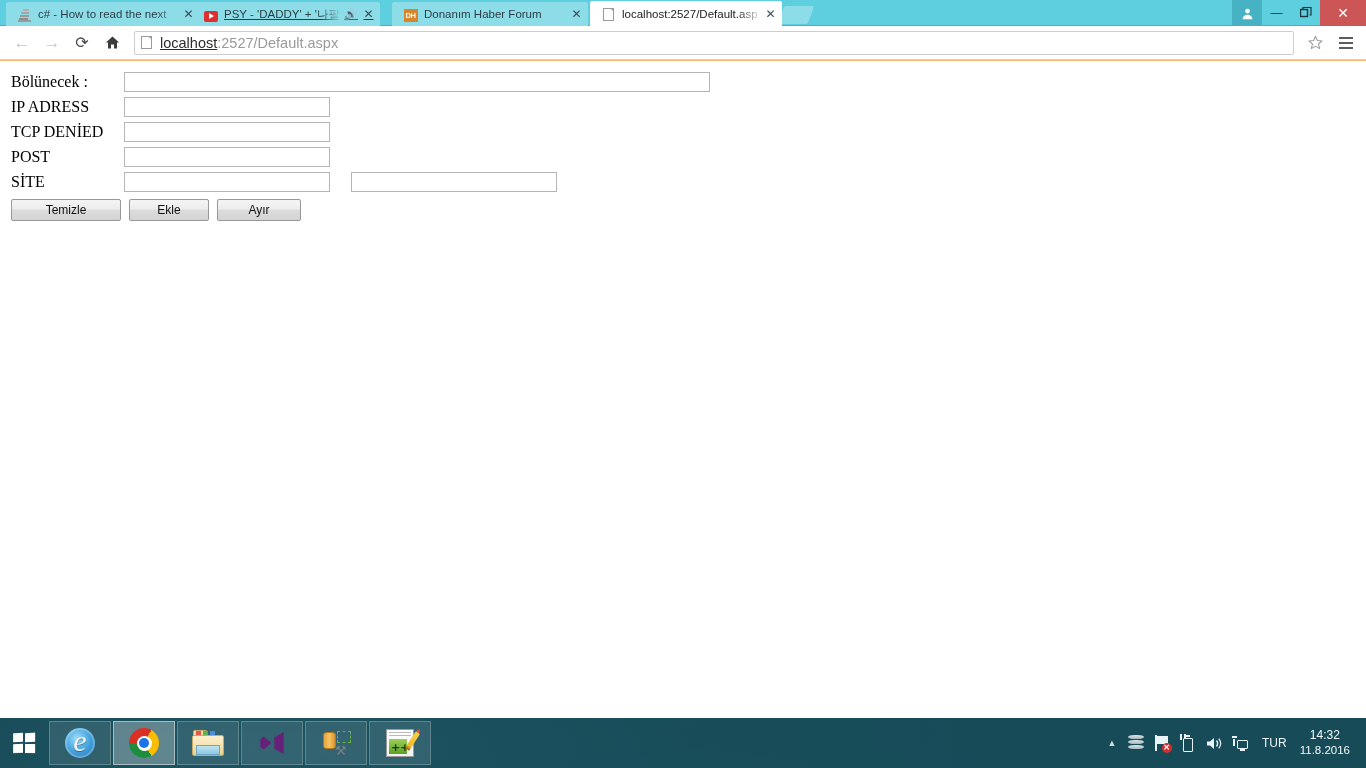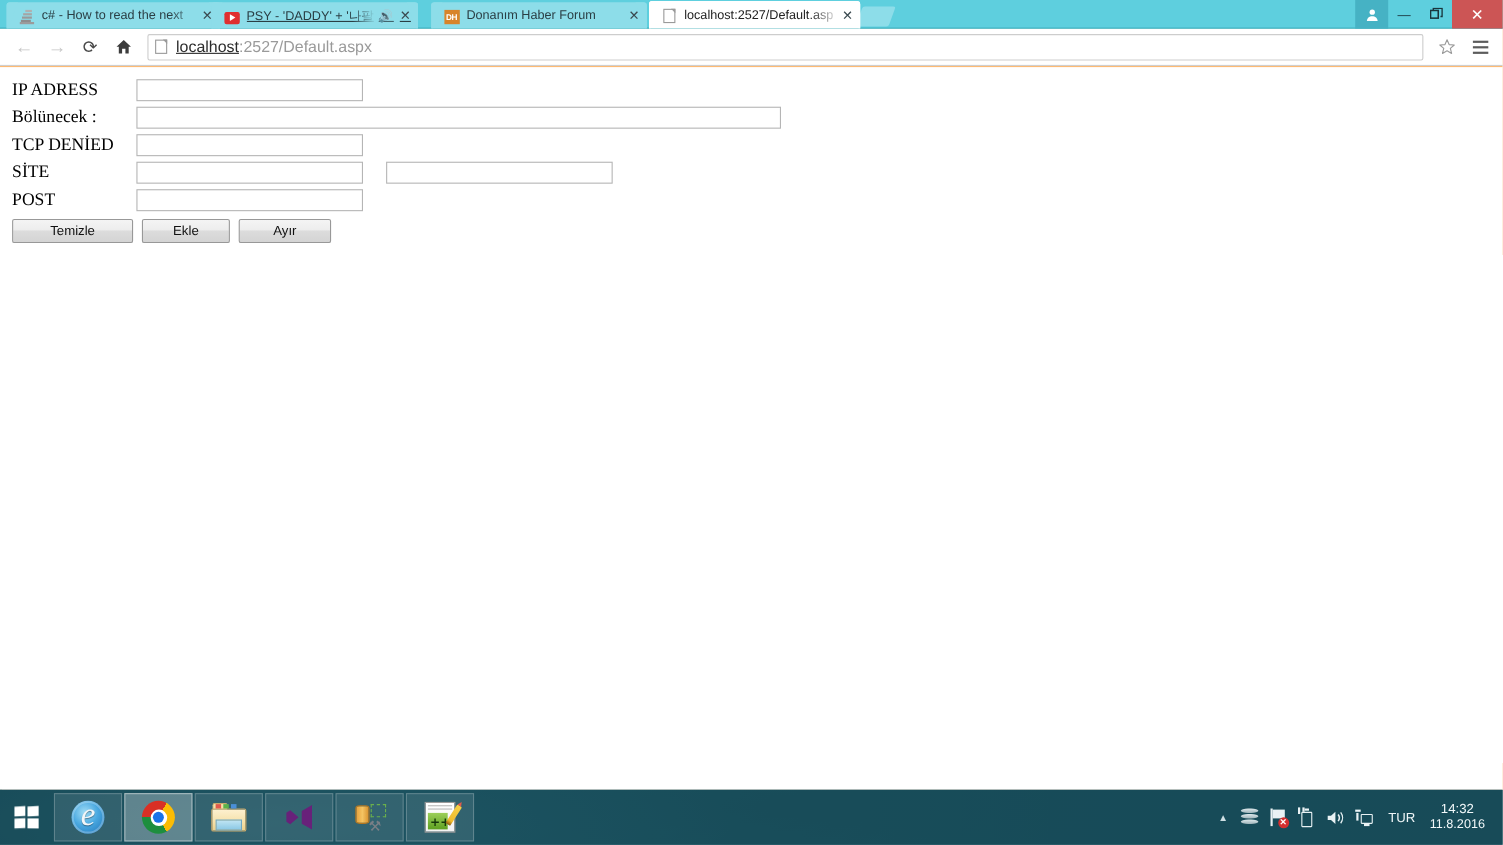--- a/index.html
+++ b/index.html
@@ -688,43 +688,43 @@
       <span></span>
         <span></span>
         <span></span>
     </div>
   </div>
 
   <div id="page-viewport">
     <div id="aspx-form">
 
       <div class="form-row">
+        <div class="form-label">Bölünecek :</div>
+        <input class="form-input w-long" type="text" value="" style="">
+      </div>
+
+      <div class="form-row">
         <div class="form-label">IP ADRESS</div>
         <input class="form-input w-std" type="text" value="" style="">
       </div>
 
       <div class="form-row">
-        <div class="form-label">Bölünecek :</div>
-        <input class="form-input w-long" type="text" value="" style="">
+        <div class="form-label">TCP DENİED</div>
+        <input class="form-input w-std" type="text" value="" style="">
       </div>
 
       <div class="form-row">
-        <div class="form-label">TCP DENİED</div>
+        <div class="form-label">POST</div>
         <input class="form-input w-std" type="text" value="" style="">
       </div>
 
       <div class="form-row">
         <div class="form-label">SİTE</div>
         <input class="form-input w-std" type="text" value="" style="">
         <input class="form-input w-second" type="text" value="" style="">
-      </div>
-
-      <div class="form-row">
-        <div class="form-label">POST</div>
-        <input class="form-input w-std" type="text" value="" style="">
       </div>
 
       <div id="button-row">
         <button class="form-button" id="clear-button">Temizle</button>
         <button class="form-button" id="add-button">Ekle</button>
         <button class="form-button" id="split-button">Ayır</button>
       </div>
 
     </div>
   </div>

